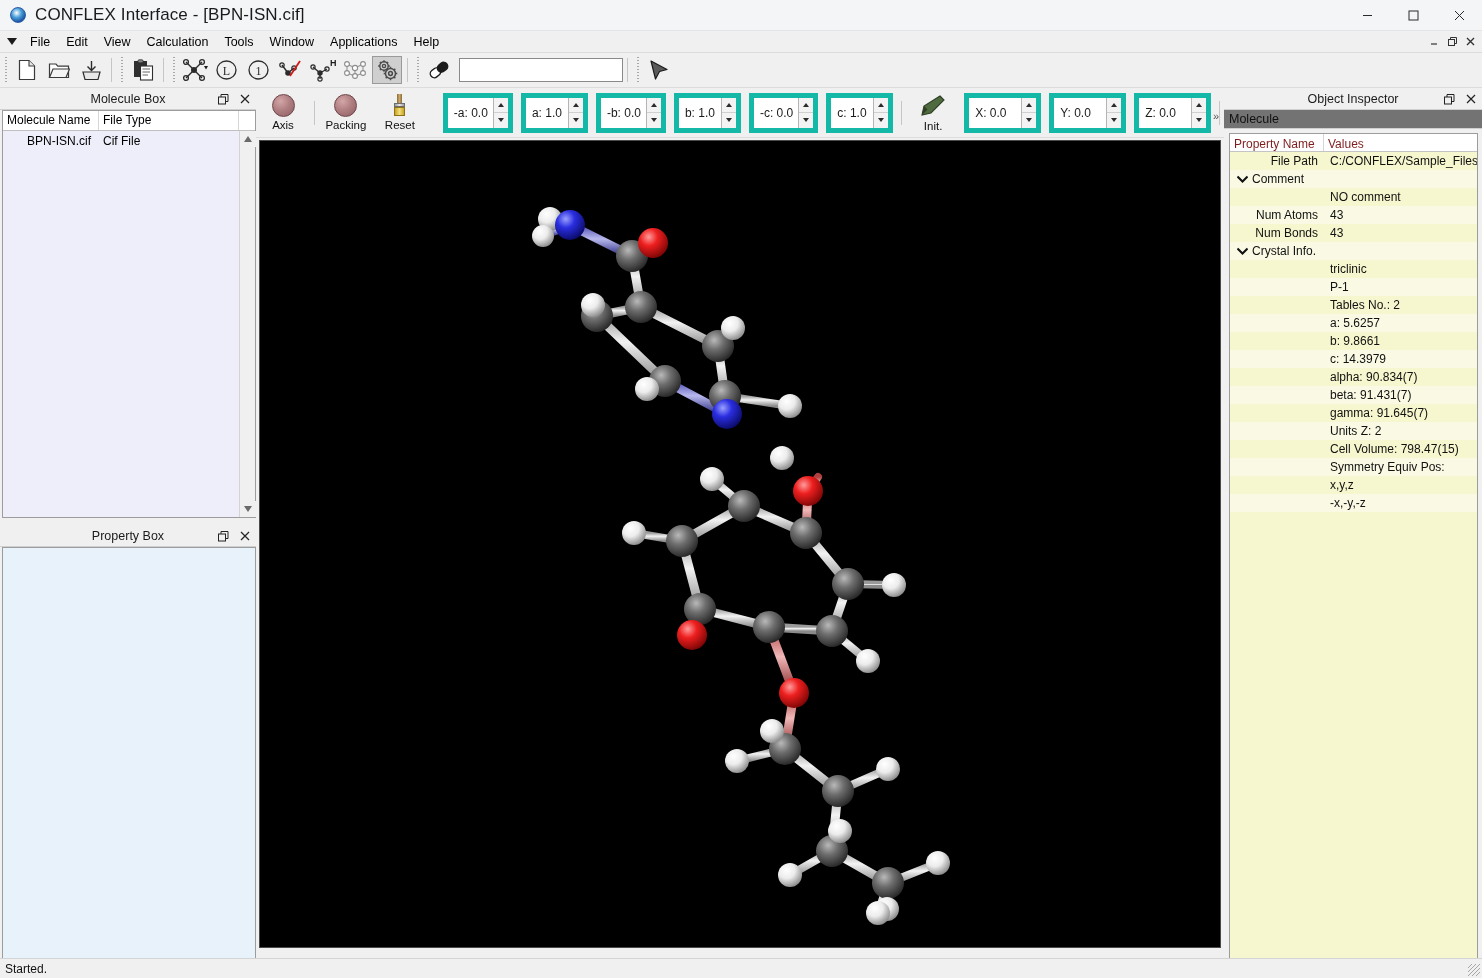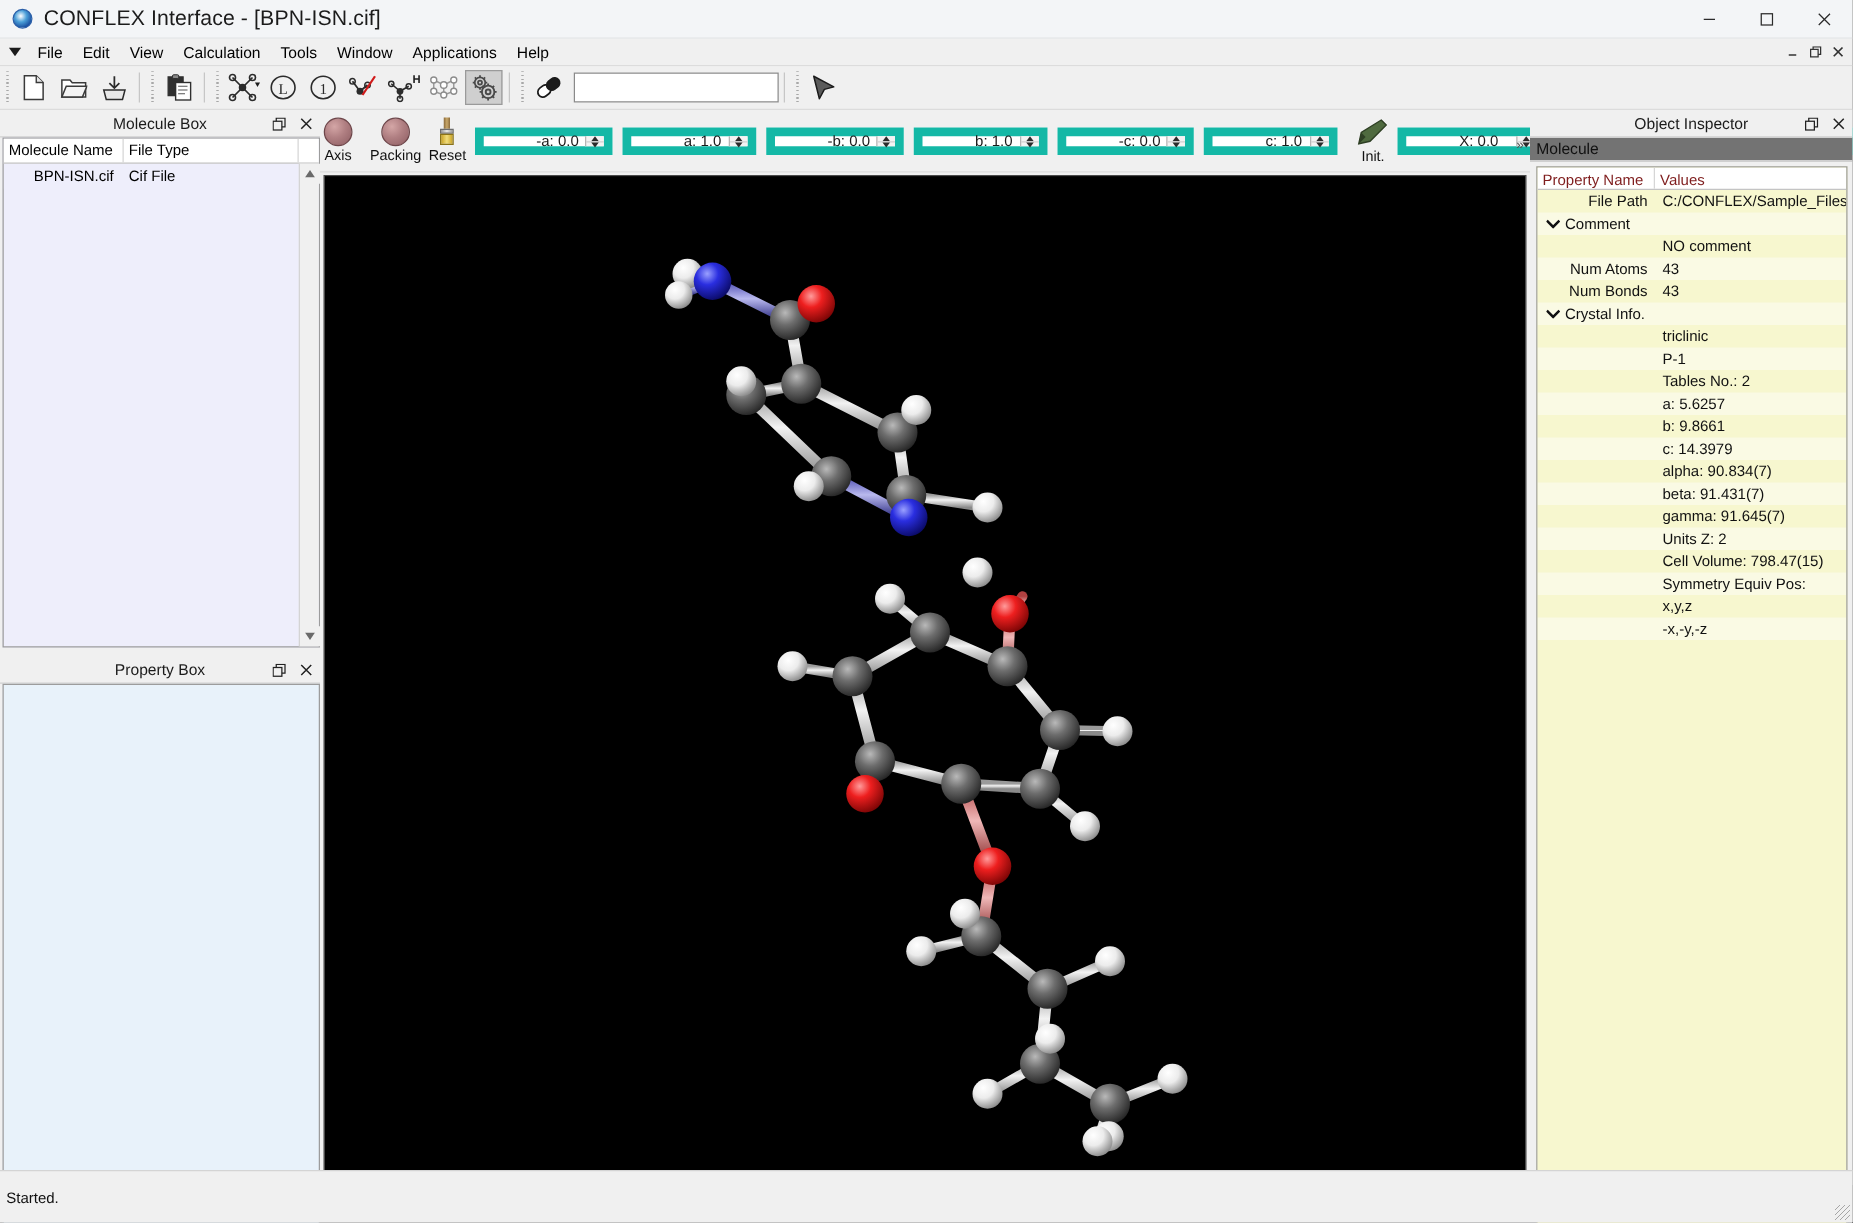--- a/index.html
+++ b/index.html
@@ -108,22 +108,22 @@
     border: 1px solid #6d6d6d;
   }
   .brush .bristle {
     position: absolute; left: 6px; top: 13px; width: 11px; height: 9px;
     background: linear-gradient(to right, #c9a326, #f2dd7a, #c9a326);
     border: 1px solid #8a7318;
   }
   .init-icon { width: 26px; height: 24px; }
 
   .spin {
-    display: flex; align-items: stretch; height: 22px;
-    border: 7px solid #14b8a6; background: #fff; margin: 0 4px; padding-left: 36px;
+    display: flex; align-items: stretch; height: 40px;
+    border: 5px solid #14b8a6; background: #fff; margin: 0 4px;
   }
   .spin .val {
     display: flex; align-items: center; padding: 0 5px 0 6px;
     font-size: 12px; color: #1a1a1a; min-width: 42px; white-space: nowrap;
   }
   .spin .arrows {
     width: 15px; border-left: 1px solid #b5b5b5;
     display: flex; flex-direction: column;
     background: #f3f3f3;
   }
@@ -211,21 +211,21 @@
   .oi-row .name.grp { text-align: left; padding-left: 7px; display: flex; gap: 4px; }
   .oi-row .value { flex: 1; padding-left: 6px; white-space: nowrap; overflow: hidden; }
   .chev { display: inline-block; }
   .oi-pad { background: #f7f7cf; }
   .dock-chev {
     position: absolute; left: 1213px; top: 110px; font-size: 11px; color: #555;
   }
 
   
   .statusbar {
-    position: absolute; left: 0; bottom: 0; width: 1482px; height: 42px;
+    position: absolute; left: 0; bottom: 0; width: 1482px; height: 20px;
     background: #f0f0f0; border-top: 1px solid #d4d4d4;
     display: flex; align-items: center;
   }
   .status-text { font-size: 12px; color: #111; padding-left: 5px; }
   .status-grip {
     position: absolute; right: 2px; bottom: 2px; width: 12px; height: 12px;
     background-image:
       linear-gradient(135deg, transparent 45%, #a6a6a6 45%, #a6a6a6 55%, transparent 55%);
     background-size: 4px 4px;
   }

